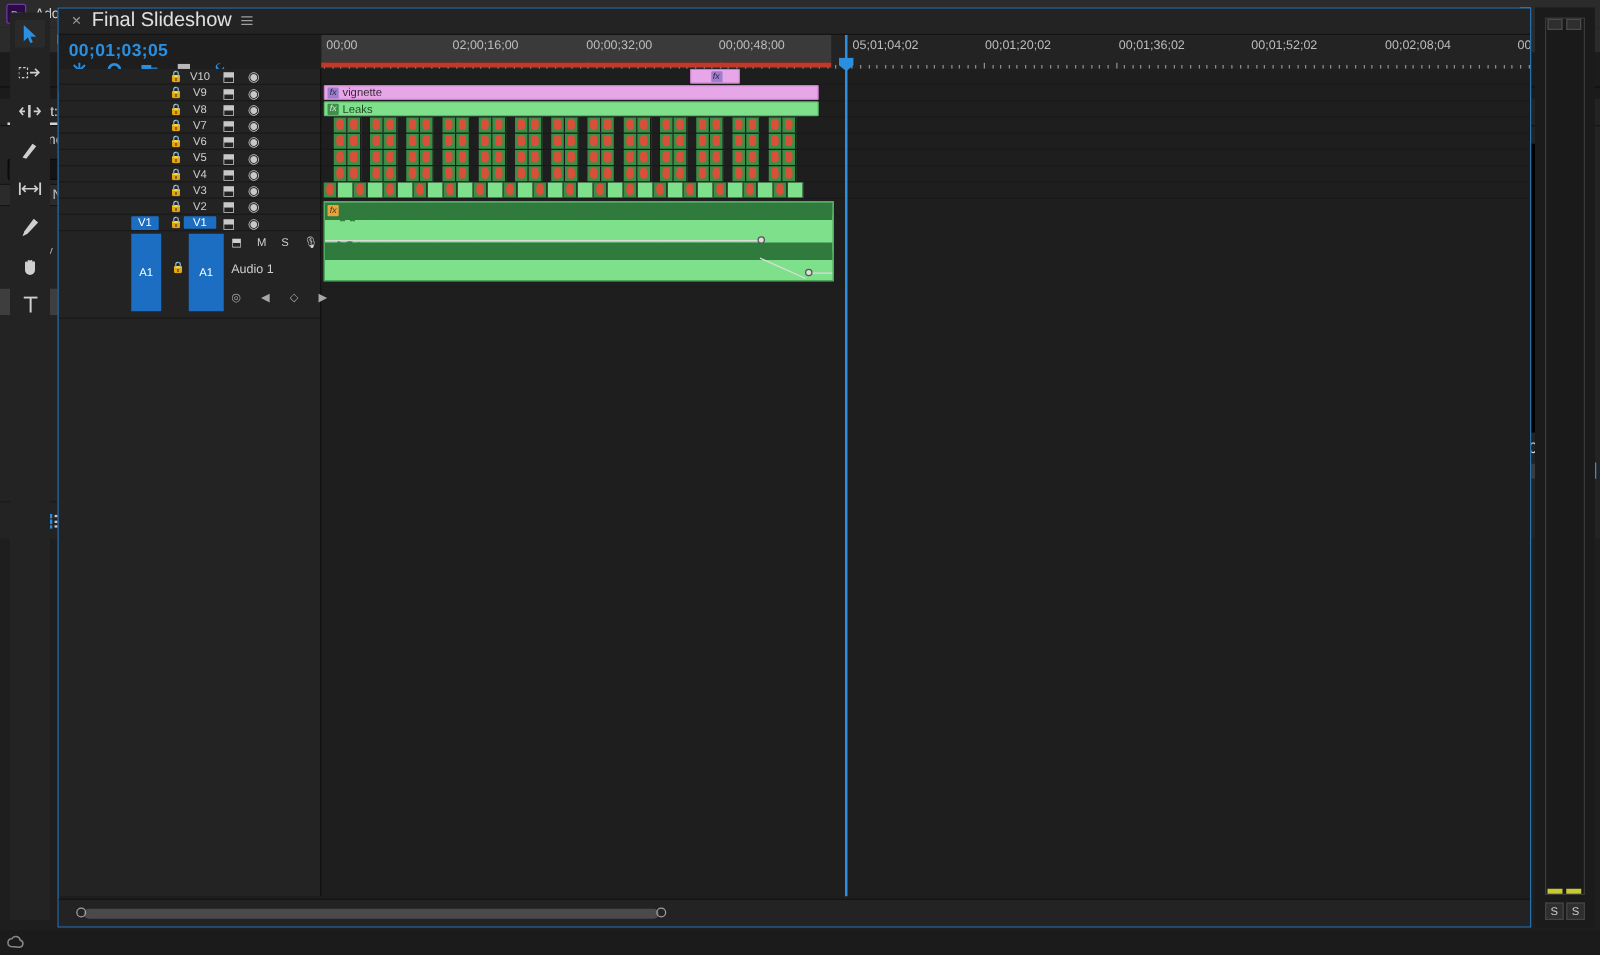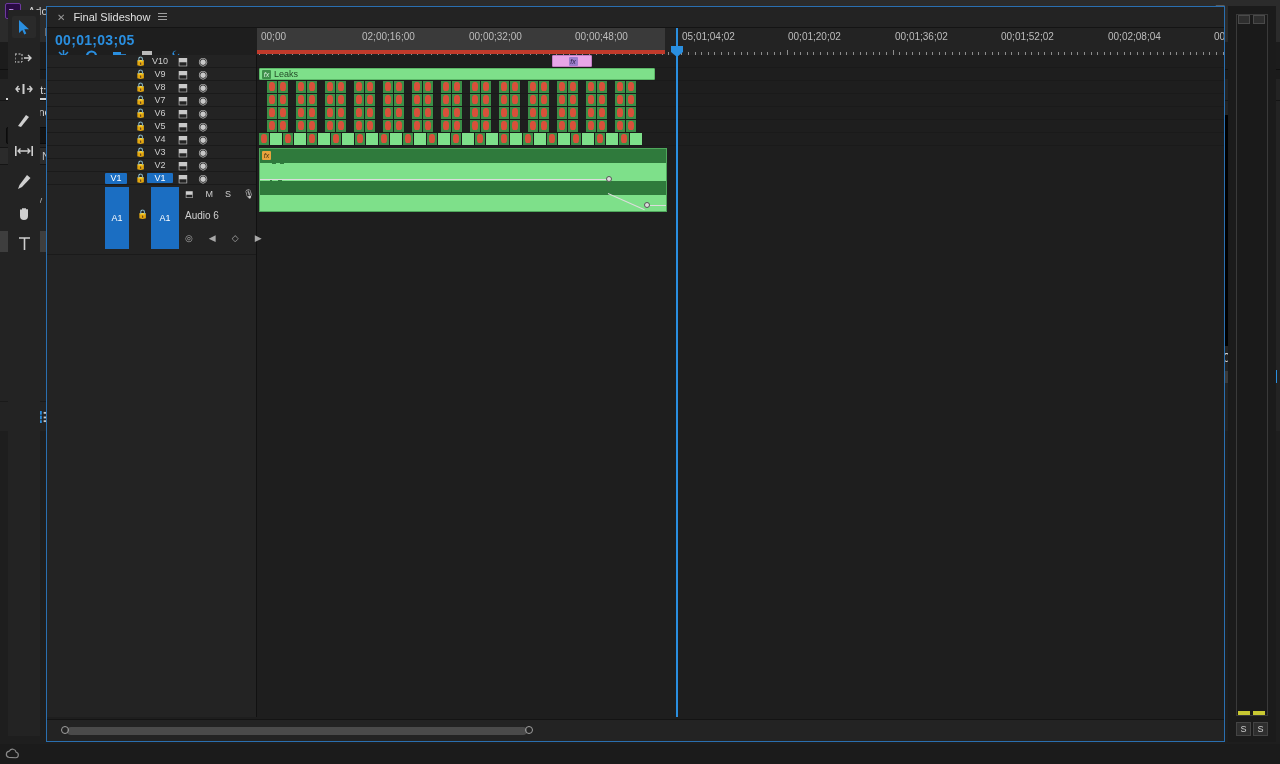--- a/index.html
+++ b/index.html
@@ -287,21 +287,21 @@
   .tl-main {
     position: absolute; left: 46px; top: 6px; right: 55px; bottom: 22px;
     background: #1e1e1e; border: 1px solid #2a6fb0;
   }
   .tl-tabrow {
     height: 21px; display: flex; align-items: center; gap: 8px;
     padding-left: 10px; background: #232323;
     border-bottom: 1px solid #141414;
   }
   .tl-close { font-size: 10px; color: #9a9a9a; }
-  .tl-seqname { font-size: 11px; color: #e0e0e0; text-align: center; }
+  .tl-seqname { font-size: 16px; color: #e0e0e0; text-align: center; }
   .tl-head {
     position: absolute; left: 0; top: 21px; width: 210px; height: 45px;
     background: #1e1e1e;
   }
   .tl-tc {
     font-size: 14px; font-weight: bold; color: #2a8fe0;
     padding: 4px 0 2px 8px; letter-spacing: .3px;
   }
   .tl-btnrow { display: flex; align-items: center; gap: 15px; padding-left: 10px; }
   .tl-btn { color: #2a8fe0; font-size: 12px; }
@@ -1115,39 +1115,45 @@
           <div class="atrack">
             <span class="a-sel-l">A1</span>
             <span class="a-lock">🔒</span>
             <span class="a-sel-r">A1</span>
             <span class="a-icons">
               <span>⬒</span>
               <span>M</span>
               <span>S</span>
               <span>🎙</span>
             </span>
-            <span class="a-name">Audio 6</span>
+            <span class="a-name">Audio 1</span>
             <span class="a-knob">
               <span>◎</span>
               <span>◀</span>
               <span>◇</span>
               <span>▶</span>
             </span>
           </div>
         </div>
 
         <div class="track-clips">
 
           <div class="clip-lane">
             <div class="clip pink" style="left:295px;width:40px;justify-content:center">
               <span class="fxbadge">fx</span>
             </div>
           </div>
 
 
+          <div class="clip-lane">
+            <div class="clip pink" style="left:2px;width:396px">
+              <span class="fxbadge">fx</span>
+              <span>vignette</span>
+            </div>
+          </div>
 
           <div class="clip-lane">
             <div class="clip green" style="left:2px;width:396px">
               <span class="fxbadge" style="background:#3f8f4a;color:#d8f0dc">fx</span>
               <span>Leaks</span>
             </div>
           </div>
 
           <div class="clip-lane">
               <div class="thumbstrip" id="strip1" style="left:10px">

